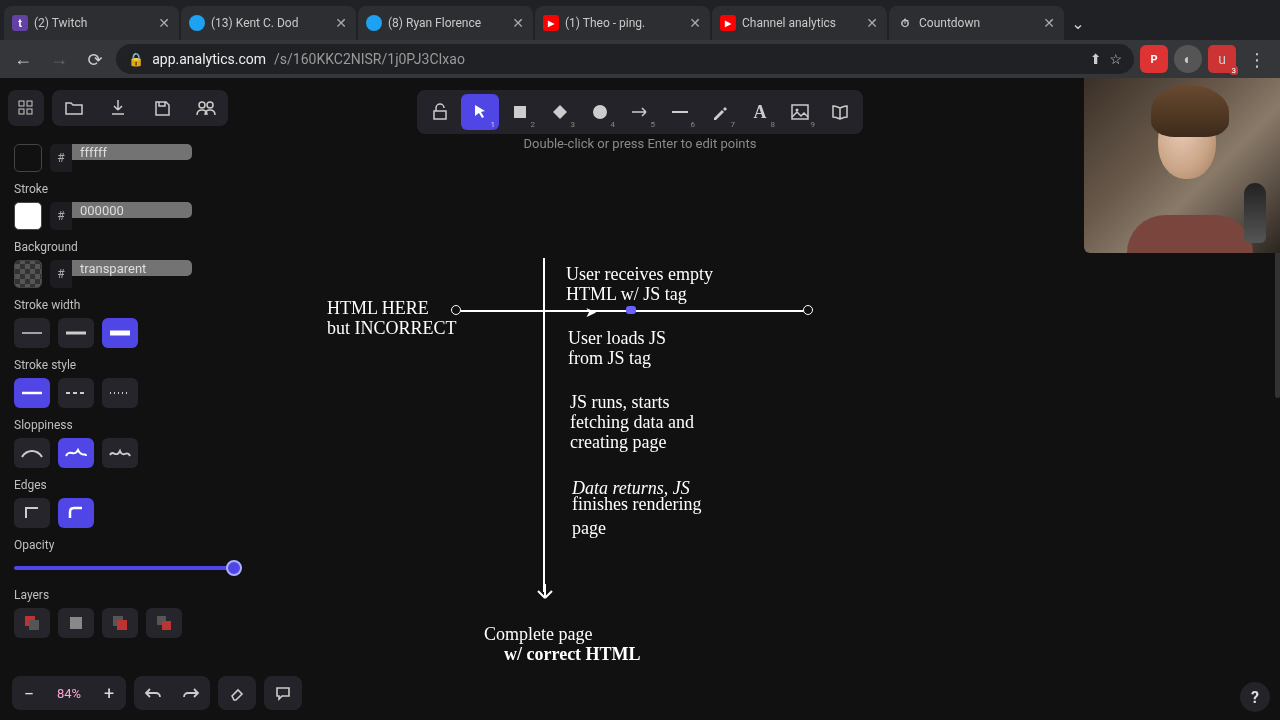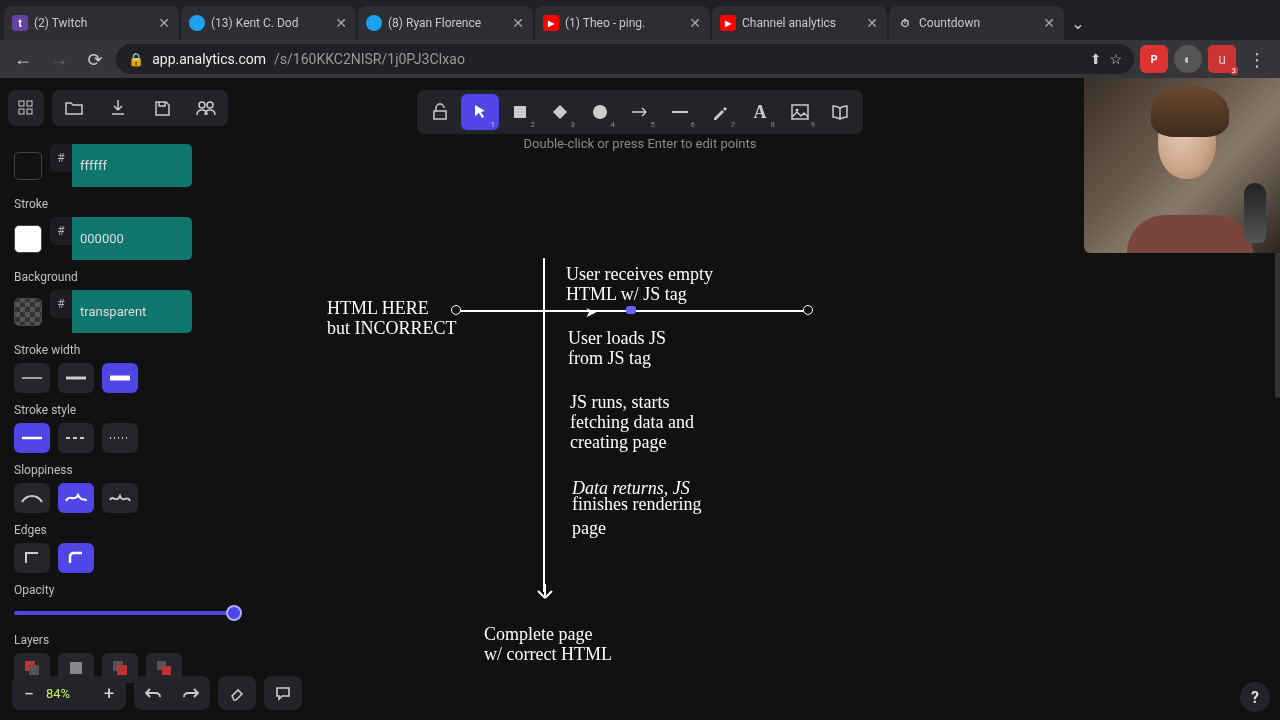--- a/index.html
+++ b/index.html
@@ -41,36 +41,36 @@
   .tool.sel { background:#4f46e5; color:#fff;}
   .tool .num { position:absolute; right:4px; bottom:1px; font-size:8px; color:#888;}
   .tool.sel .num { color:#d0cfff;}
 
   
   .panel { position:absolute; left:4px; top:60px; width:248px; background:transparent; padding:6px 10px; font-size:12px; color:#bfbfbf;}
   .panel .section-title { font-size:12px; color:#bfbfbf; margin:10px 0 6px;}
   .color-row { display:flex; align-items:center; gap:8px;}
   .swatch { width:28px; height:28px; border-radius:5px; border:1px solid #444;}
   .hash { width:22px; height:28px; background:#1c1c21; display:flex; align-items:center; justify-content:center; border-top-left-radius:5px; border-bottom-left-radius:5px; color:#aaa;}
-  .hex-in { height:43px; background:#0f766e; border:none; color:#ddd; padding:0 8px; width:120px; border-top-right-radius:5px; border-bottom-right-radius:5px; font-size:13px; outline:none;}
+  .hex-in { height:16px; background:#737373; border:none; color:#ddd; padding:0 8px; width:120px; border-top-right-radius:5px; border-bottom-right-radius:5px; font-size:13px; outline:none;}
   .checker { background: repeating-conic-gradient(#555 0 25%, #333 0 50%) 0/10px 10px;}
   .btn-row { display:flex; gap:8px;}
   .opt { width:36px; height:30px; background:#25252b; border-radius:6px; display:flex; align-items:center; justify-content:center; color:#ccc;}
   .opt.sel { background:#4f46e5; color:#fff;}
   .opt svg { stroke:currentColor; fill:none;}
   .slider-wrap { position:relative; height:20px; margin-top:4px;}
   .slider-track { position:absolute; left:0; right:0; top:8px; height:4px; background:#4f46e5; border-radius:2px;}
   .slider-thumb { position:absolute; right:0; top:2px; width:16px; height:16px; background:#4f46e5; border:2px solid #aab0ff; border-radius:50%;}
   .panel-scroll { position:absolute; right:0px; top:60px; width:5px; height:260px; background:#333; border-radius:3px;}
 
   
   .bottom { position:absolute; left:12px; bottom:10px; display:flex; gap:8px; align-items:center;}
   .zoom { display:flex; align-items:center; background:#232329; border-radius:8px;}
   .zoom .zb { width:34px; height:34px; display:flex; align-items:center; justify-content:center; color:#ddd; font-size:18px;}
-  .zoom .zv { width:46px; text-align:left; font-size:13px; color:#bef264;}
+  .zoom .zv { width:46px; text-align:center; font-size:13px; color:#f9a8d4;}
   .brow { display:flex; background:#232329; border-radius:8px;}
   .brow .sq-btn { background:transparent; width:38px; height:34px;}
   .help { position:absolute; right:10px; bottom:8px; width:30px; height:30px; border-radius:50%; background:#232329; display:flex; align-items:center; justify-content:center; color:#ddd; font-weight:bold;}
 
   
   .webcam { position:absolute; top:0; right:0; width:196px; height:175px; background:linear-gradient(135deg,#3a3028,#6a5a4b 40%,#8a7a6a 60%,#2b2520); border-bottom-left-radius:6px; overflow:hidden;}
   .webcam::before{content:"";position:absolute;left:38%;top:14%;width:58px;height:76px;border-radius:50% 50% 46% 46%;background:radial-gradient(ellipse at 40% 30%,#e9cdb8,#caa486 60%,#9e7a5d);}
   .webcam::after{content:"";position:absolute;left:34%;top:4%;width:78px;height:52px;border-radius:48% 52% 30% 30%;background:linear-gradient(180deg,#6a4a30,#3c2a1a);}
   .mic{position:absolute;right:14px;bottom:10px;width:22px;height:60px;background:linear-gradient(#222,#555);border-radius:11px 11px 6px 6px;}
   .shirt{position:absolute;left:22%;bottom:0;width:64%;height:38px;background:#79453d;border-radius:40px 40px 0 0;}
@@ -411,21 +411,21 @@
 
     <div class="hw step" style="left:570px; top:314px;">JS runs, starts</div>
     <div class="hw step" style="left:570px; top:334px;">fetching data and</div>
     <div class="hw step" style="left:570px; top:354px;">creating page</div>
 
     <div class="hw step" style="left:572px; top:400px;font-style:italic;">Data returns, JS</div>
     <div class="hw step" style="left:572px; top:416px;">finishes rendering</div>
     <div class="hw step" style="left:572px; top:440px;">page</div>
 
     <div class="hw step" style="left:484px; top:546px;">Complete page</div>
-    <div class="hw step" style="left:484px; top:566px;">w/ correct HTML</div>
+    <div class="hw step" style="left:504px; top:566px;font-weight:bold;">w/ correct HTML</div>
   </div>
 
   <div class="bottom">
     <div class="zoom">
       <div class="zb">−</div>
       <div class="zv">84%</div>
       <div class="zb">+</div>
     </div>
     <div class="brow">
       <div class="sq-btn">

